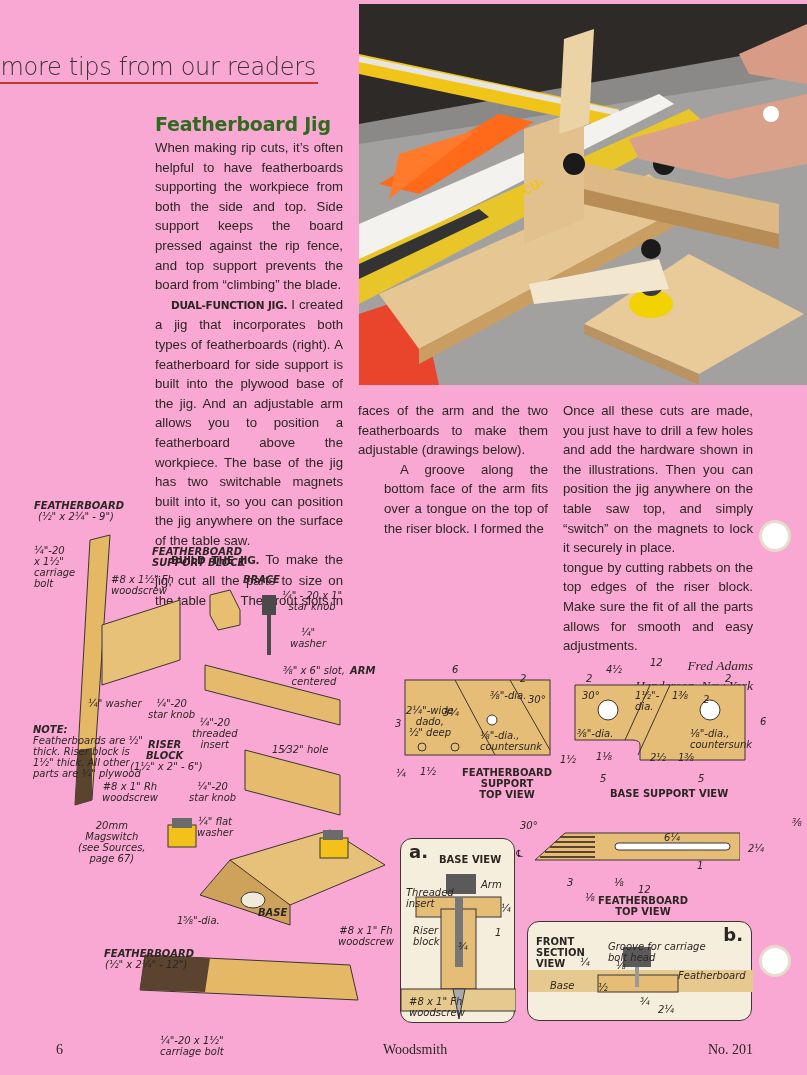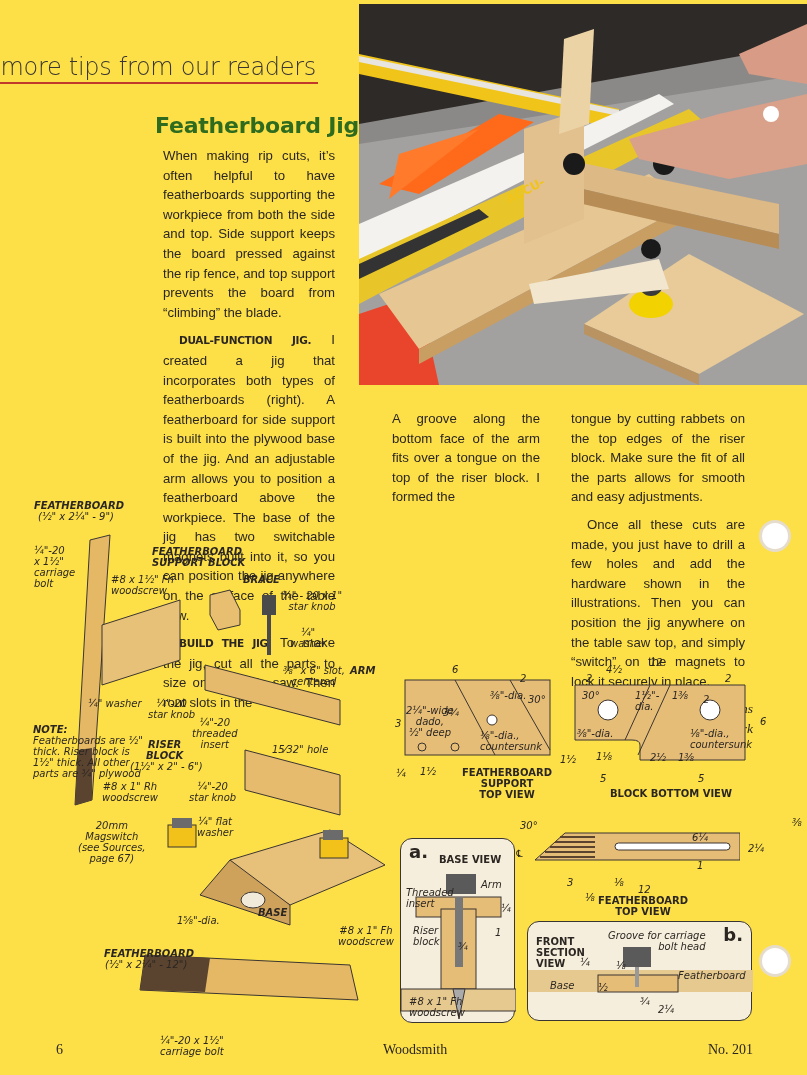--- a/index.html
+++ b/index.html
@@ -3,21 +3,21 @@
 <meta charset="utf-8">
 <style>
   * { box-sizing: border-box; margin: 0; padding: 0; }
   html, body { width: 807px; height: 1075px; overflow: hidden; }
   body {
     background: #f1eadb;
     font-family: "Liberation Sans", sans-serif;
     color: #2b2622;
     position: relative;
   }
-  .page { position: absolute; inset: 0; background: #fde047; }
+  .page { position: absolute; inset: 0; background: #f9a8d4; }
 
   
   .section-head {
     position: absolute; left: 0; top: 52px; width: 318px;
     border-bottom: 2px solid #c0392b;
   }
   .section-head span {
     display: block; text-align: right; padding-right: 2px;
     font-family: "DejaVu Sans", sans-serif; font-weight: 300;
     font-size: 24px; color: #3a3532; letter-spacing: -0.3px; line-height: 30px;
@@ -28,24 +28,24 @@
     position: absolute; left: 359px; top: 4px; width: 448px; height: 381px;
     background: linear-gradient(180deg, #2c2826 0%, #3b3634 30%, #6d6a68 55%, #9a9896 100%);
     overflow: hidden;
   }
   .photo svg { width: 100%; height: 100%; display: block; }
 
   
   .title {
     position: absolute; left: 155px; top: 113px;
     font-family: "DejaVu Sans", sans-serif; font-weight: bold;
-    font-size: 22px; color: #2f6b1e; letter-spacing: -0.2px;
+    font-size: 19px; color: #2f6b1e; letter-spacing: -0.2px;
   }
   .col { position: absolute; font-size: 13.2px; line-height: 19.6px; color: #2b2622; text-align: justify; }
-  .col p { margin: 8px; }
+  .col p { margin: 0; }
   .col p + p { text-indent: 16px; }
   .runin { font-family: "DejaVu Sans", sans-serif; font-weight: bold; font-size: 10.5px; letter-spacing: -0.3px; }
   .col1 { left: 155px; top: 138px; width: 188px; }
   .col2 { left: 358px; top: 401px; width: 190px; }
   .col3 { left: 563px; top: 401px; width: 190px; }
   .byline { text-align: right; font-family: "Liberation Serif", serif; font-style: italic; font-size: 13.5px; line-height: 20px; }
 
   
   .lbl { position: absolute; font-family: "DejaVu Sans", sans-serif; font-style: italic; font-size: 10px; line-height: 11px; color: #2b2622; }
   .lbl.b { font-weight: bold; }
@@ -120,26 +120,27 @@
 
   <div class="title">Featherboard Jig</div>
 
   <div class="col col1">
     <p><span>When making rip cuts, it’s often helpful to have featherboards supporting the workpiece from both the side and top. Side support keeps the board pressed against the rip fence, and top support prevents the board from “climbing” the blade.</span></p>
     <p><span class="runin">DUAL-FUNCTION JIG.</span><span> I created a jig that incorporates both types of featherboards (right). A featherboard for side support is built into the plywood base of the jig. And an adjustable arm allows you to position a featherboard above the workpiece. The base of the jig has two switchable magnets built into it, so you can position the jig anywhere on the surface of the table saw.</span></p>
     <p><span class="runin">BUILD THE JIG.</span><span> To make the jig, cut all the parts to size on the table saw. Then rout slots in the</span></p>
   </div>
 
   <div class="col col2">
+    <p>faces of the arm and the two featherboards to make them adjustable (drawings below).</p>
     <p style="padding-left:26px;">A groove along the bottom face of the arm fits over a tongue on the top of the riser block. I formed the</p>
   </div>
 
   <div class="col col3">
+    <p>Once all these cuts are made, you just have to drill a few holes and add the hardware shown in the illustrations. Then you can position the jig anywhere on the table saw top, and simply “switch” on the magnets to lock it securely in place.</p>
     <p style="text-indent:0">tongue by cutting rabbets on the top edges of the riser block. Make sure the fit of all the parts allows for smooth and easy adjustments.</p>
-    <p>Once all these cuts are made, you just have to drill a few holes and add the hardware shown in the illustrations. Then you can position the jig anywhere on the table saw top, and simply “switch” on the magnets to lock it securely in place.</p>
     <div class="byline">Fred Adams</div>
     <div class="byline">Henderson, New York</div>
   </div>
 
   <svg style="position:absolute;left:40px;top:520px;" width="350" height="500" viewBox="0 0 350 500">
 
     <polygon points="50,20 70,15 52,280 35,285" fill="#e5b865" stroke="#3b3532" stroke-width="1"></polygon>
     <polygon points="38,230 52,228 52,280 35,285" fill="#5a4430"></polygon>
 
     <polygon points="62,105 140,80 140,140 62,165" fill="#e8c178" stroke="#3b3532" stroke-width="1"></polygon>
@@ -258,36 +259,36 @@
   <div class="lbl" style="left:672px;top:690px">1⅜</div>
   <div class="lbl" style="left:703px;top:694px">2</div>
   <div class="lbl" style="left:650px;top:752px">2½</div>
   <div class="lbl" style="left:678px;top:752px">1⅜</div>
   <div class="lbl" style="left:596px;top:751px">1⅛</div>
   <div class="lbl" style="left:560px;top:754px">1½</div>
   <div class="lbl" style="left:600px;top:773px">5</div>
   <div class="lbl" style="left:698px;top:773px">5</div>
   <div class="lbl" style="left:690px;top:728px;white-space:pre">⅛"-dia.,
 countersunk</div>
-  <div class="cap" style="left:610px;top:788px">BLOCK BOTTOM VIEW</div>
+  <div class="cap" style="left:610px;top:788px">BASE SUPPORT VIEW</div>
 
   <svg style="position:absolute;left:535px;top:830px" width="205" height="35">
     <polygon points="0,30 30,3 205,3 205,30" fill="#e6bd77" stroke="#3b3532"></polygon>
     <g stroke="#5a4430" stroke-width="2">
       <line x1="5" y1="27" x2="60" y2="27"></line>
         <line x1="10" y1="22" x2="60" y2="22"></line>
       <line x1="15" y1="17" x2="60" y2="17"></line>
         <line x1="20" y1="12" x2="60" y2="12"></line>
       <line x1="25" y1="7" x2="60" y2="7"></line>
     </g>
     <rect x="80" y="13" width="115" height="7" rx="3.5" fill="#fff" stroke="#3b3532"></rect>
   </svg>
   <div class="lbl" style="left:520px;top:820px">30°</div>
   <div class="lbl" style="left:515px;top:848px">℄</div>
-  <div class="lbl" style="left:692px;top:832px">6¼</div>
+  <div class="lbl" style="left:664px;top:832px">6¼</div>
   <div class="lbl" style="left:792px;top:817px">⅜</div>
   <div class="lbl" style="left:748px;top:843px">2¼</div>
   <div class="lbl" style="left:697px;top:860px">1</div>
   <div class="lbl" style="left:567px;top:877px">3</div>
   <div class="lbl" style="left:614px;top:877px">⅛</div>
   <div class="lbl" style="left:585px;top:892px">⅛</div>
   <div class="lbl" style="left:638px;top:884px">12</div>
   <div class="cap" style="left:598px;top:895px;white-space:pre">FEATHERBOARD
 TOP VIEW</div>
 
@@ -318,21 +319,21 @@
     <div class="panel-letter" style="right:8px;top:2px">b.</div>
     <div class="cap" style="left:8px;top:14px;white-space:pre;text-align:left">FRONT
 SECTION
 VIEW</div>
     <svg style="position:absolute;left:0;top:20px" width="225" height="60">
       <rect x="95" y="5" width="28" height="20" fill="#5a5a5a"></rect>
       <rect x="0" y="28" width="225" height="22" fill="#e6c98f"></rect>
       <rect x="70" y="33" width="80" height="17" fill="#e6bd77" stroke="#3b3532"></rect>
       <line x1="109" y1="25" x2="109" y2="45" stroke="#999" stroke-width="4"></line>
     </svg>
-    <div class="lbl" style="left:80px;top:8px;white-space:pre;text-align:right">Groove for carriage
+    <div class="lbl" style="left:80px;top:19px;white-space:pre;">Groove for carriage
 bolt head</div>
     <div class="lbl" style="left:150px;top:48px">Featherboard</div>
     <div class="lbl" style="left:22px;top:58px">Base</div>
     <div class="lbl" style="left:52px;top:35px">¼</div>
     <div class="lbl" style="left:88px;top:38px">⅛</div>
     <div class="lbl" style="left:70px;top:60px">½</div>
     <div class="lbl" style="left:112px;top:74px">¾</div>
     <div class="lbl" style="left:130px;top:82px">2¼</div>
   </div>
 

